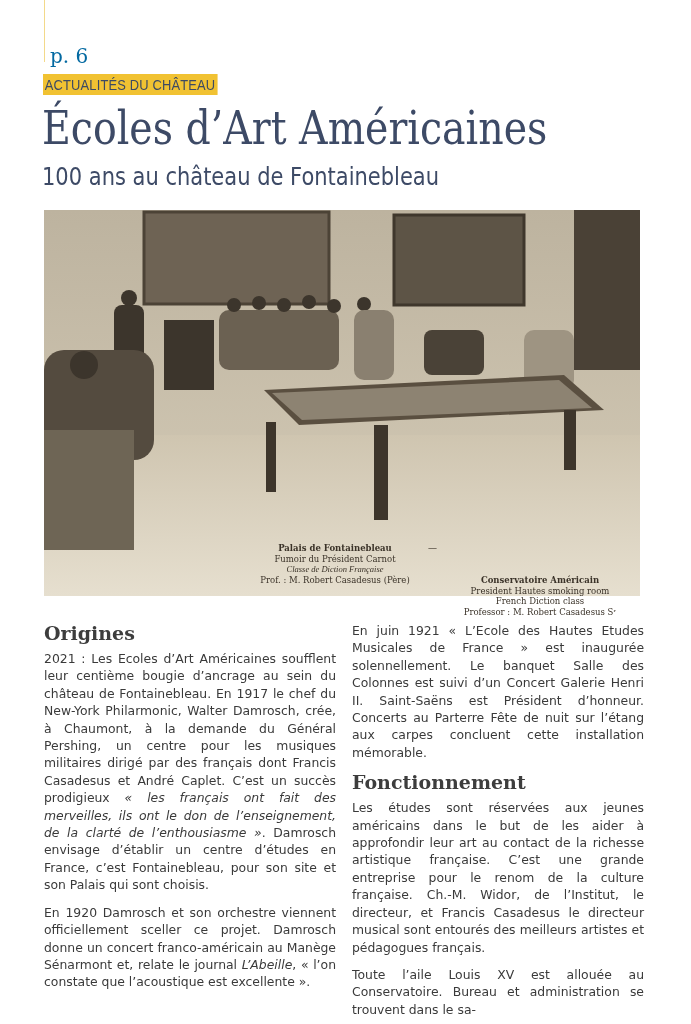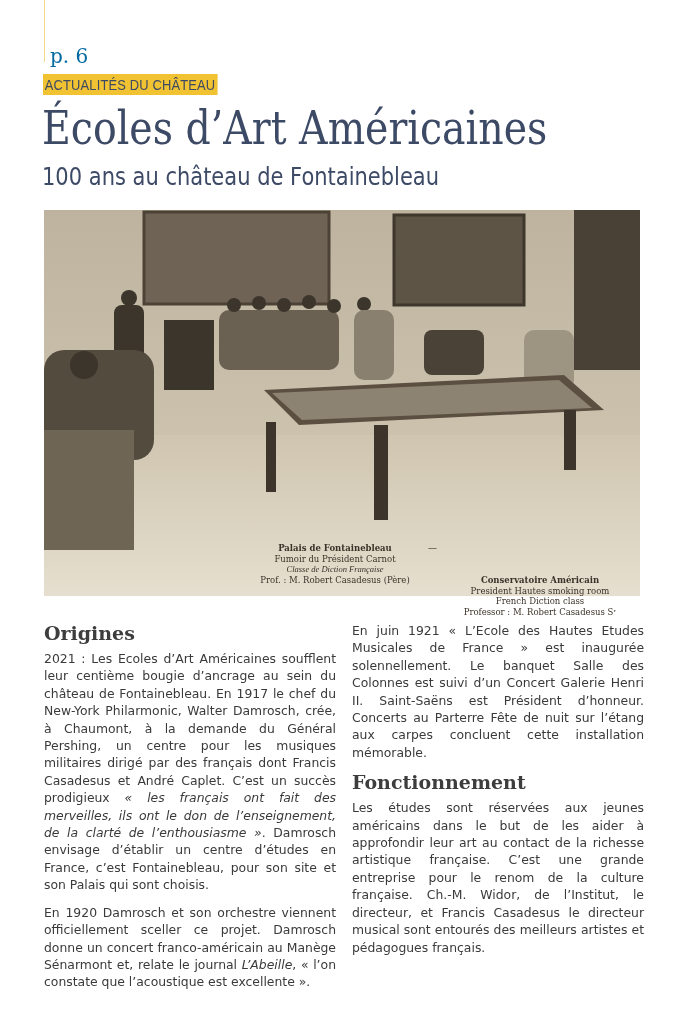--- a/index.html
+++ b/index.html
@@ -99,15 +99,16 @@
 <div class="col col-left">
   <h2>Origines</h2>
   <p><span>2021 : Les Ecoles d’Art Américaines soufflent leur centième bougie d’ancrage au sein du château de Fontainebleau. En 1917 le chef du New-York Philarmonic, Walter Damrosch, crée, à Chaumont, à la demande du Général Pershing, un centre pour les musiques militaires dirigé par des français dont Francis Casadesus et André Caplet. C’est un succès prodigieux </span><em>« les français ont fait des merveilles, ils ont le don de l’enseignement, de la clarté de l’enthousiasme »</em><span>. Damrosch envisage d’établir un centre d’études en France, c’est Fontainebleau, pour son site et son Palais qui sont choisis.</span></p>
   <p><span>En 1920 Damrosch et son orchestre viennent officiellement sceller ce projet. Damrosch donne un concert franco-américain au Manège Sénarmont et, relate le journal </span><em>L’Abeille</em><span>, « l’on constate que l’acoustique est excellente ».</span></p>
 </div>
 
 <div class="col col-right">
   <p>En juin 1921 « L’Ecole des Hautes Etudes Musicales de France » est inaugurée solennellement. Le banquet Salle des Colonnes est suivi d’un Concert Galerie Henri II. Saint-Saëns est Président d’honneur. Concerts au Parterre Fête de nuit sur l’étang aux carpes concluent cette installation mémorable.</p>
   <h2>Fonctionnement</h2>
   <p>Les études sont réservées aux jeunes américains dans le but de les aider à approfondir leur art au contact de la richesse artistique française. C’est une grande entreprise pour le renom de la culture française. Ch.-M. Widor, de l’Institut, le directeur, et Francis Casadesus le directeur musical sont entourés des meilleurs artistes et pédagogues français.</p>
+  <p>Toute l’aile Louis XV est allouée au Conservatoire. Bureau et administration se trouvent dans le sa-</p>
 </div>
 
 <div class="footer"><span>Bulletin n°39 des Amis du Château de Fontainebleau</span></div>
 
 </body></html>

